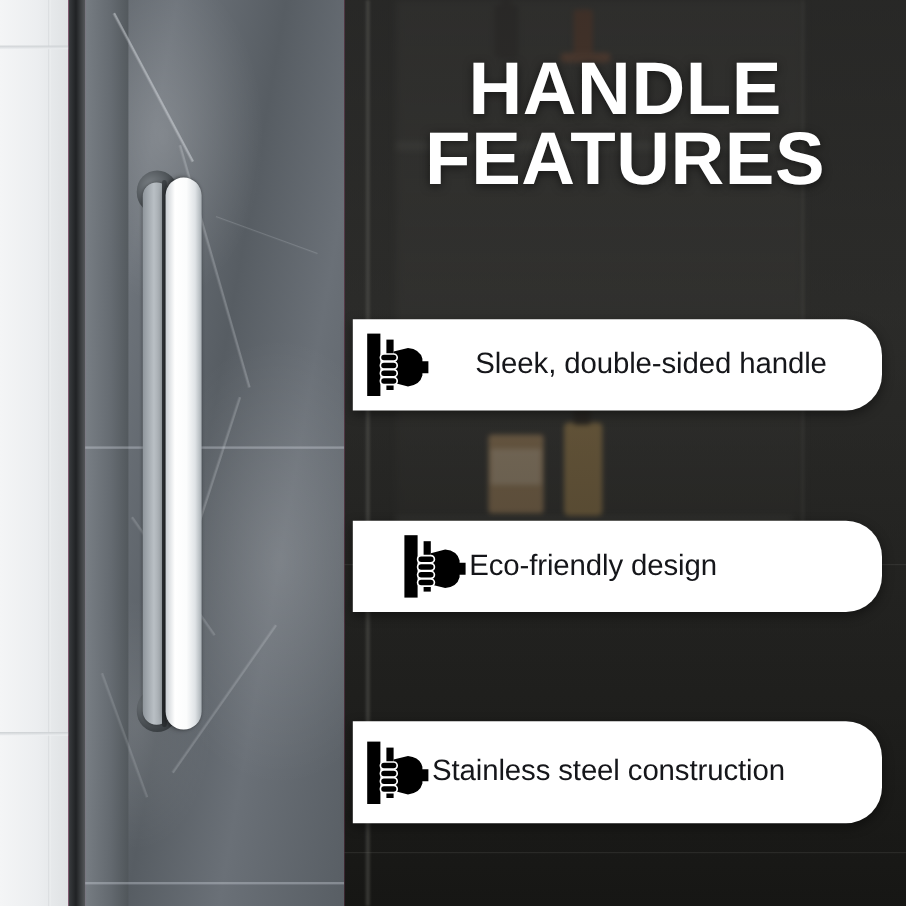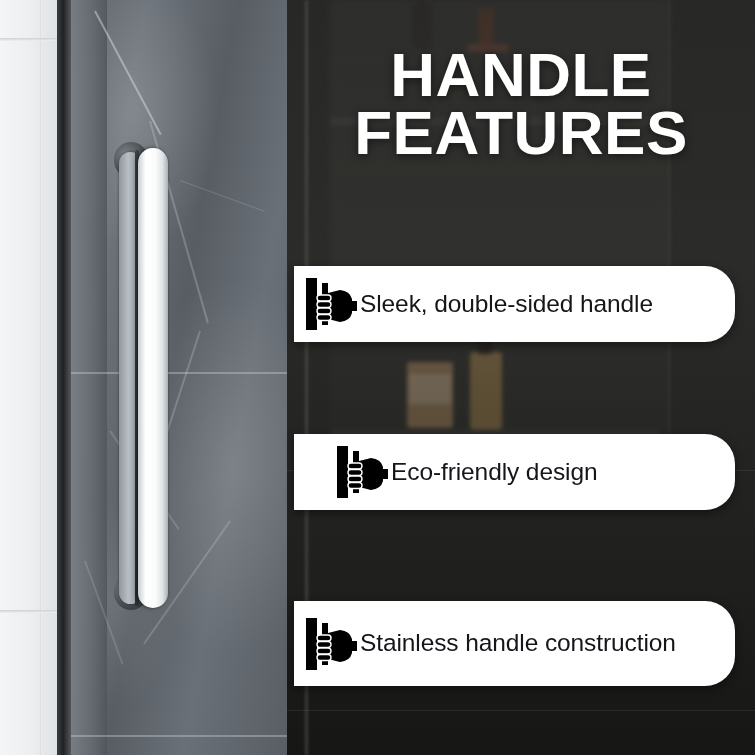--- a/index.html
+++ b/index.html
@@ -152,21 +152,21 @@
   .headline .line2{font-size:62px;}
 
   
   .card{
     position:absolute;left:294px;width:441px;
     background:#ffffff;
     border-radius:0 30px 30px 0;
     display:flex;align-items:center;
     box-shadow:0 3px 10px rgba(0,0,0,.45);
   }
-  .card.c1{top:266px;height:76px;}
+  .card.c1{top:266px;height:76px;gap:36px;}
   .card.c2{top:434px;height:76px;padding-left:31px;}
   .card.c3{top:601px;height:85px;}
 
   .card-icon{
     flex:0 0 auto;width:66px;height:100%;
     display:flex;align-items:center;justify-content:center;
     padding-left:4px;
   }
   .card-icon svg{display:block;}
   .card-text{
@@ -273,17 +273,17 @@
         <rect x="6" y="3" width="11" height="52" fill="#000"></rect>
         <rect x="22" y="8" width="6" height="42" fill="#000"></rect>
         <path d="M28 18 L40 15 Q50 16 52 24 L52 26 L57 26 L57 36 L52 36 L52 38 Q50 46 40 47 L28 44 Z" fill="#000"></path>
         <rect x="17" y="20" width="14" height="6" rx="3" fill="#000" stroke="#fff" stroke-width="1.4"></rect>
         <rect x="17" y="26.5" width="14" height="6" rx="3" fill="#000" stroke="#fff" stroke-width="1.4"></rect>
         <rect x="17" y="33" width="14" height="6" rx="3" fill="#000" stroke="#fff" stroke-width="1.4"></rect>
         <rect x="17" y="39.5" width="14" height="6" rx="3" fill="#000" stroke="#fff" stroke-width="1.4"></rect>
       </svg>
     </div>
     <div class="card-text">
-      <span>Stainless handle construction</span>
+      <span>Stainless steel construction</span>
     </div>
   </div>
 
 </div>
 
 </body></html>

